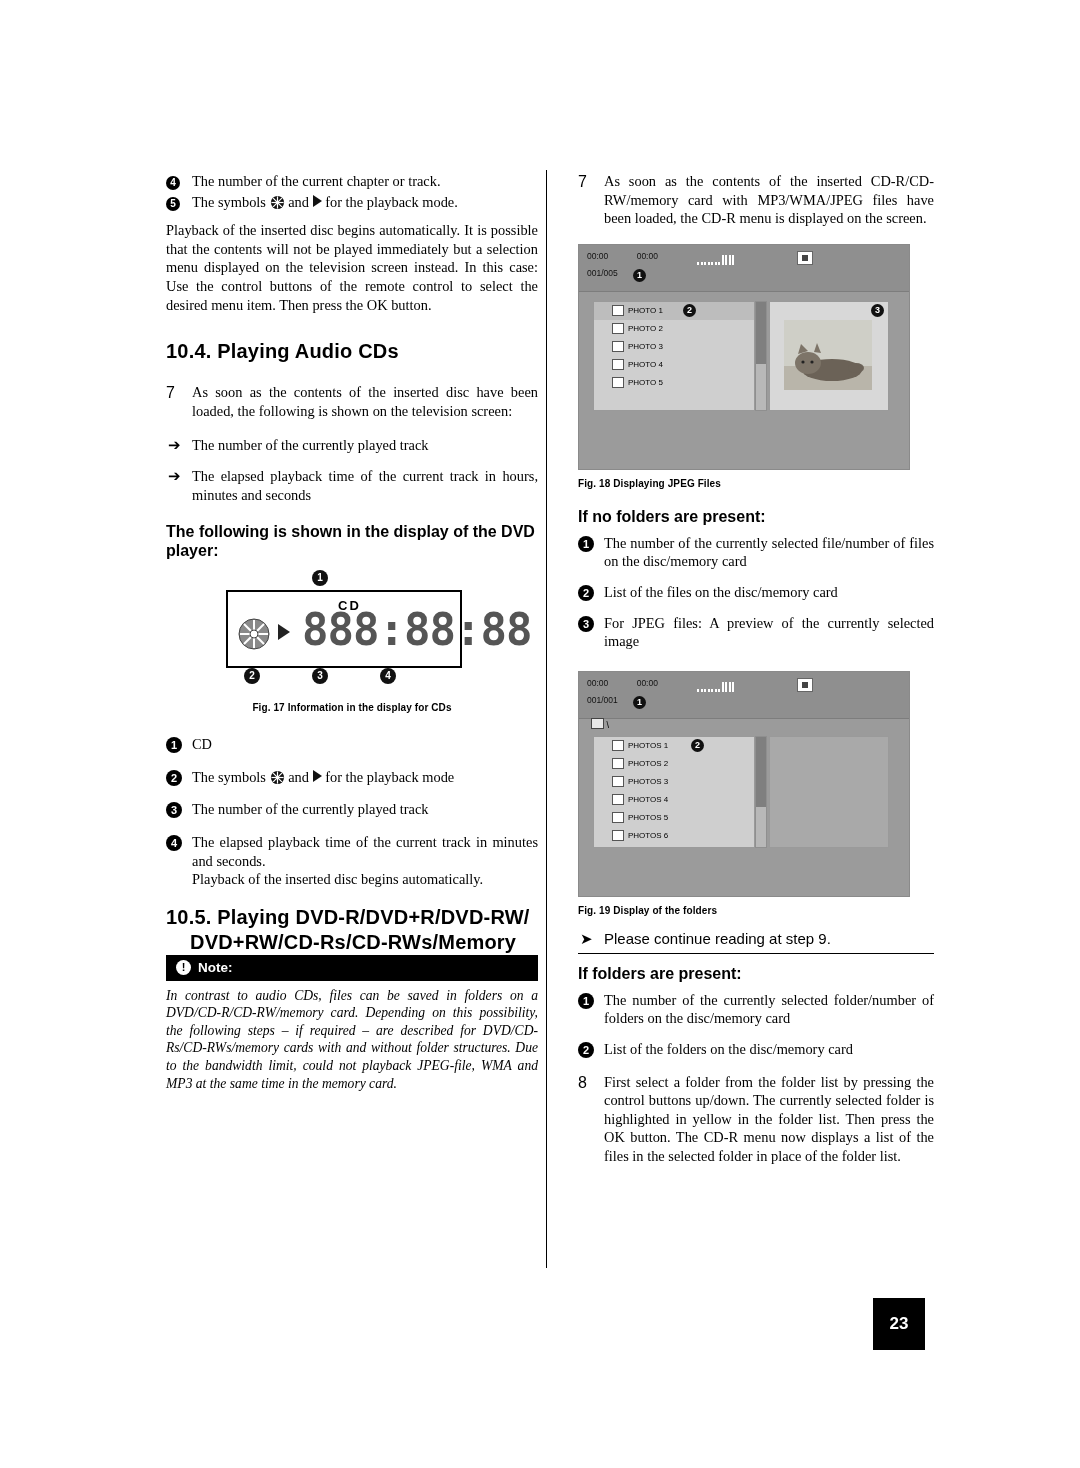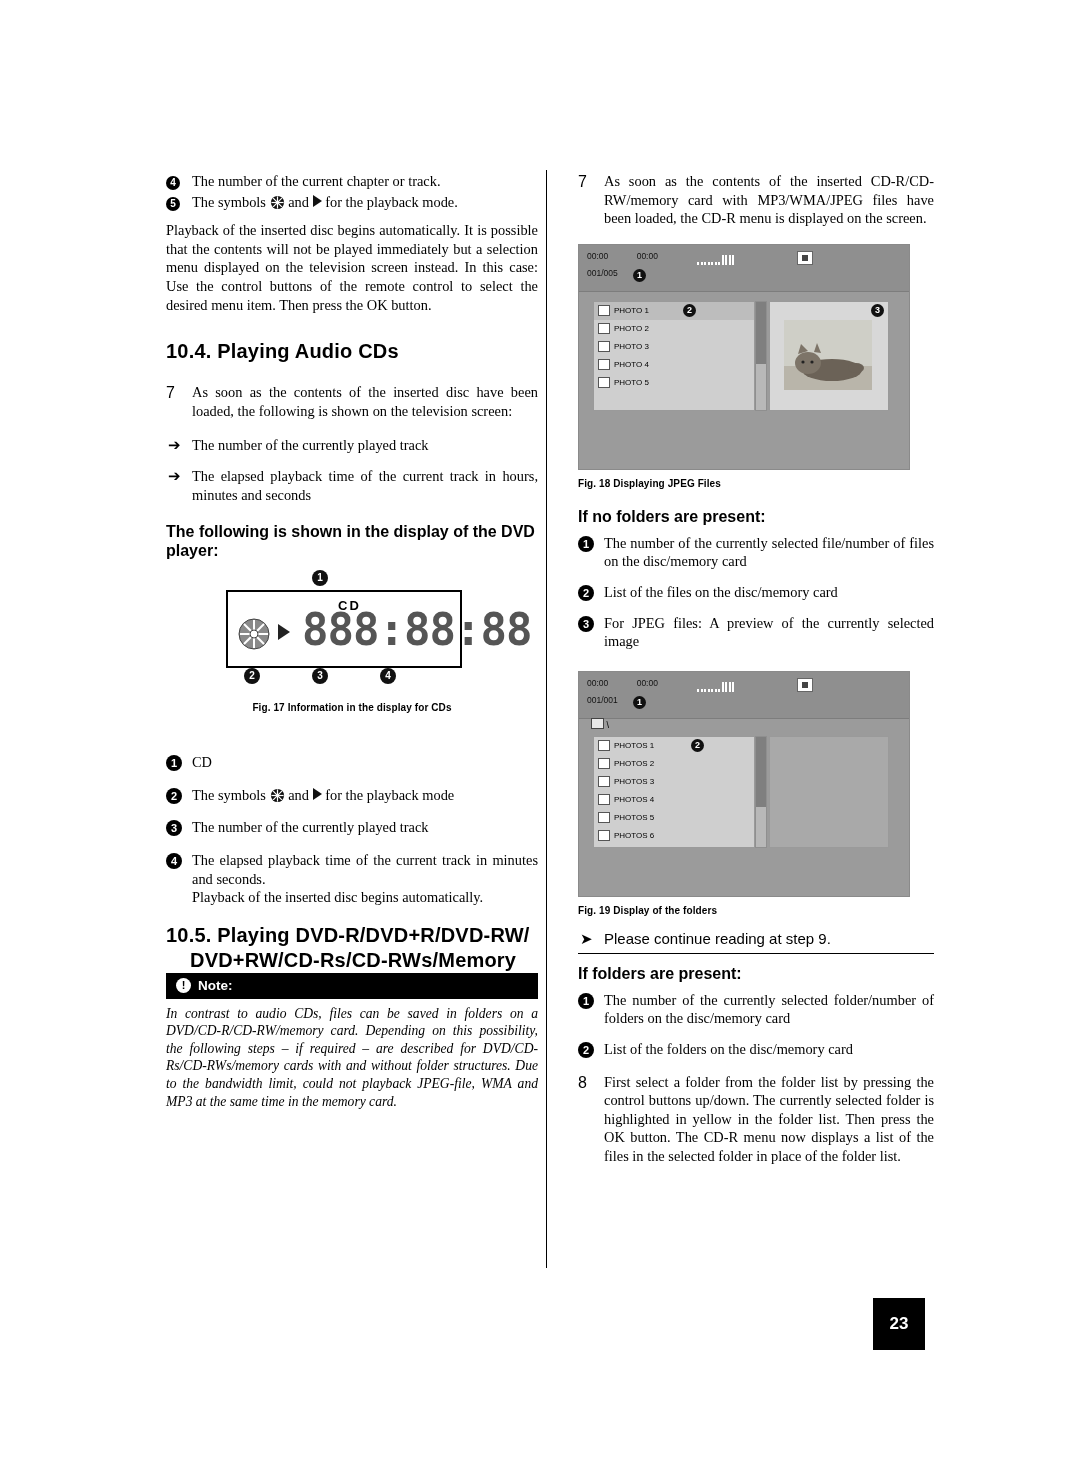--- a/index.html
+++ b/index.html
@@ -254,21 +254,21 @@
     left: 14px; top: 56px;
     width: 160px;
     height: 108px;
     background: #cfcfcf;
     border: 1px solid #9a9a9a;
   }
   .filerow {
     height: 18px;
     display: flex;
     align-items: center;
-    padding-left: 4px;
+    padding-left: 18px;
     font-family: "Liberation Sans", sans-serif;
     font-size: 8px;
     color: #000;
     position: relative;
   }
   .filerow.sel { background: #bdbdbd; }
   .ficon {
     width: 10px; height: 9px;
     background: #fff;
     border: 1px solid #555;
@@ -438,21 +438,21 @@
           <circle cx="16" cy="16" r="4" fill="#fff" stroke="#444" stroke-width="1"></circle>
         </svg>
         <div class="play-tri"></div>
         <div class="seg">888:88:88</div>
       </div>
       <div class="num-badge badge-abs" style="left:78px; top:100px; width:16px; height:16px; line-height:16px; font-size:10px;">2</div>
       <div class="num-badge badge-abs" style="left:146px; top:100px; width:16px; height:16px; line-height:16px; font-size:10px;">3</div>
       <div class="num-badge badge-abs" style="left:214px; top:100px; width:16px; height:16px; line-height:16px; font-size:10px;">4</div>
     </div>
 
-    <div class="figcap" style="text-align:center; margin-top:4px; margin-bottom:40px;">Fig. 17 Information in the display for CDs</div>
+    <div class="figcap" style="text-align:center; margin-top:4px; margin-bottom:22px;">Fig. 17 Information in the display for CDs</div>
 
     <div class="item serif" style="margin-bottom:14px;">
       <span class="marker"><span class="circ big">1</span></span>
       <span>CD</span>
     </div>
 
     <div class="item serif" style="margin-bottom:14px;">
       <span class="marker"><span class="circ big">2</span></span>
       <span>The symbols</span>
       <span class="snow">

